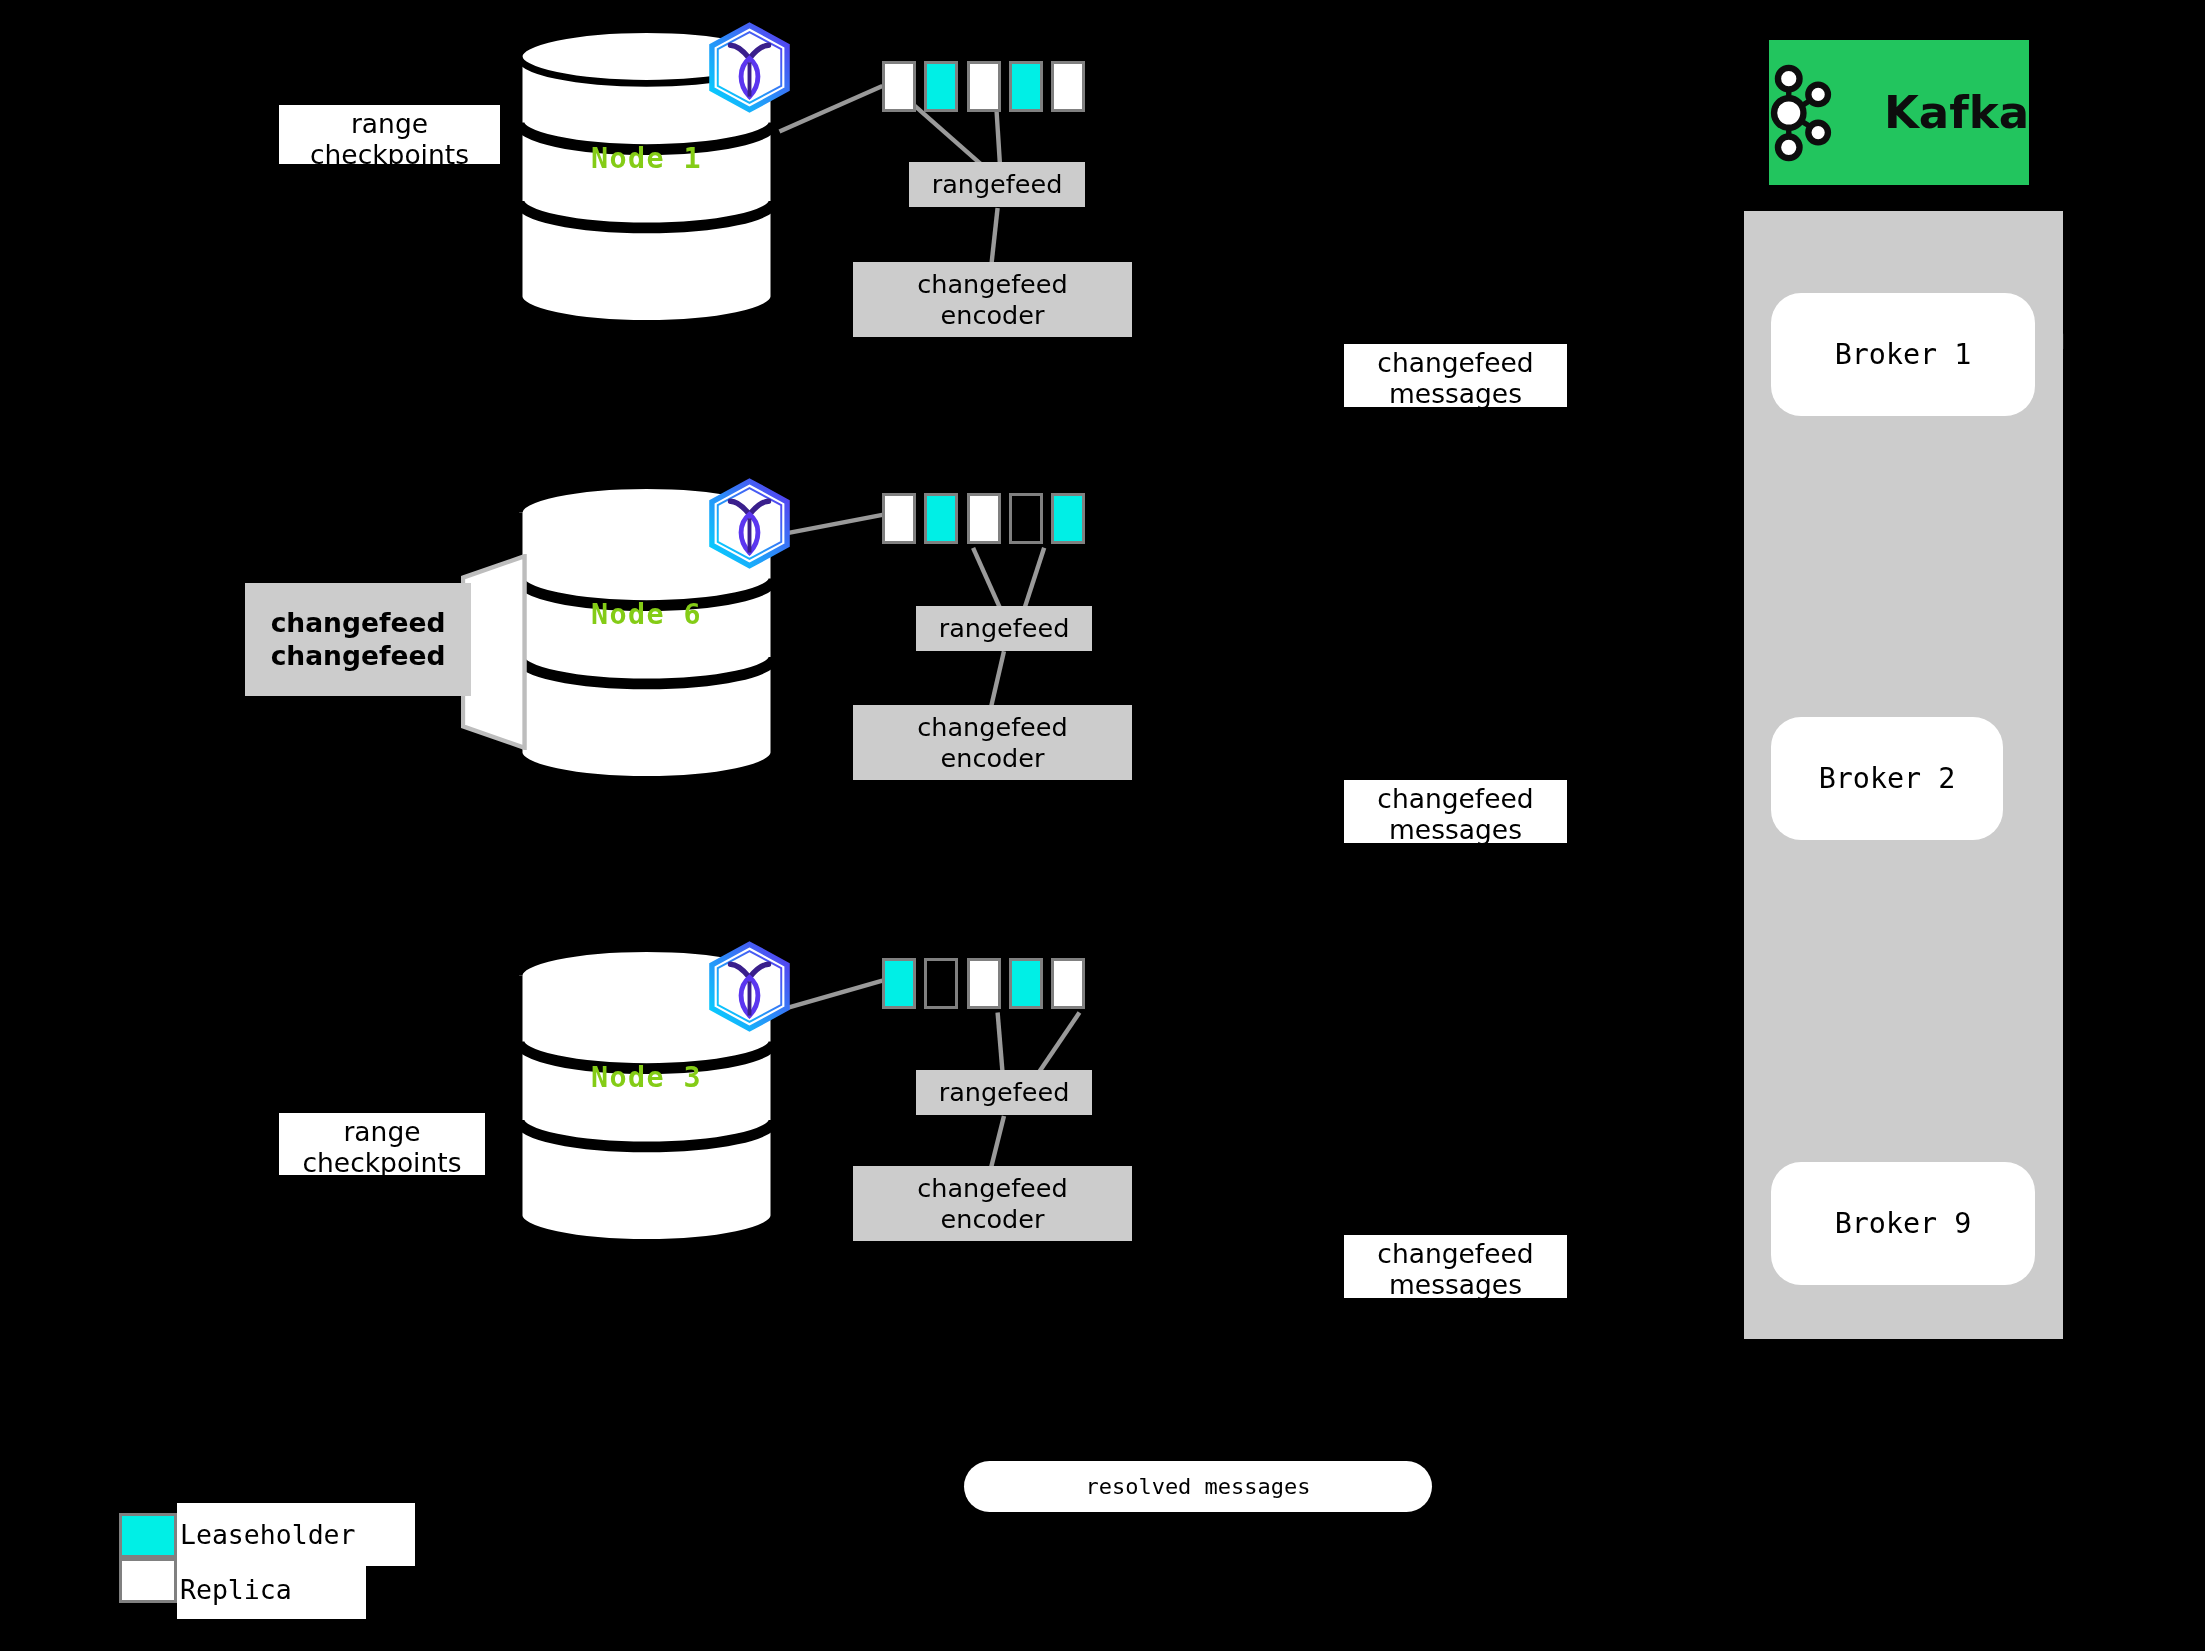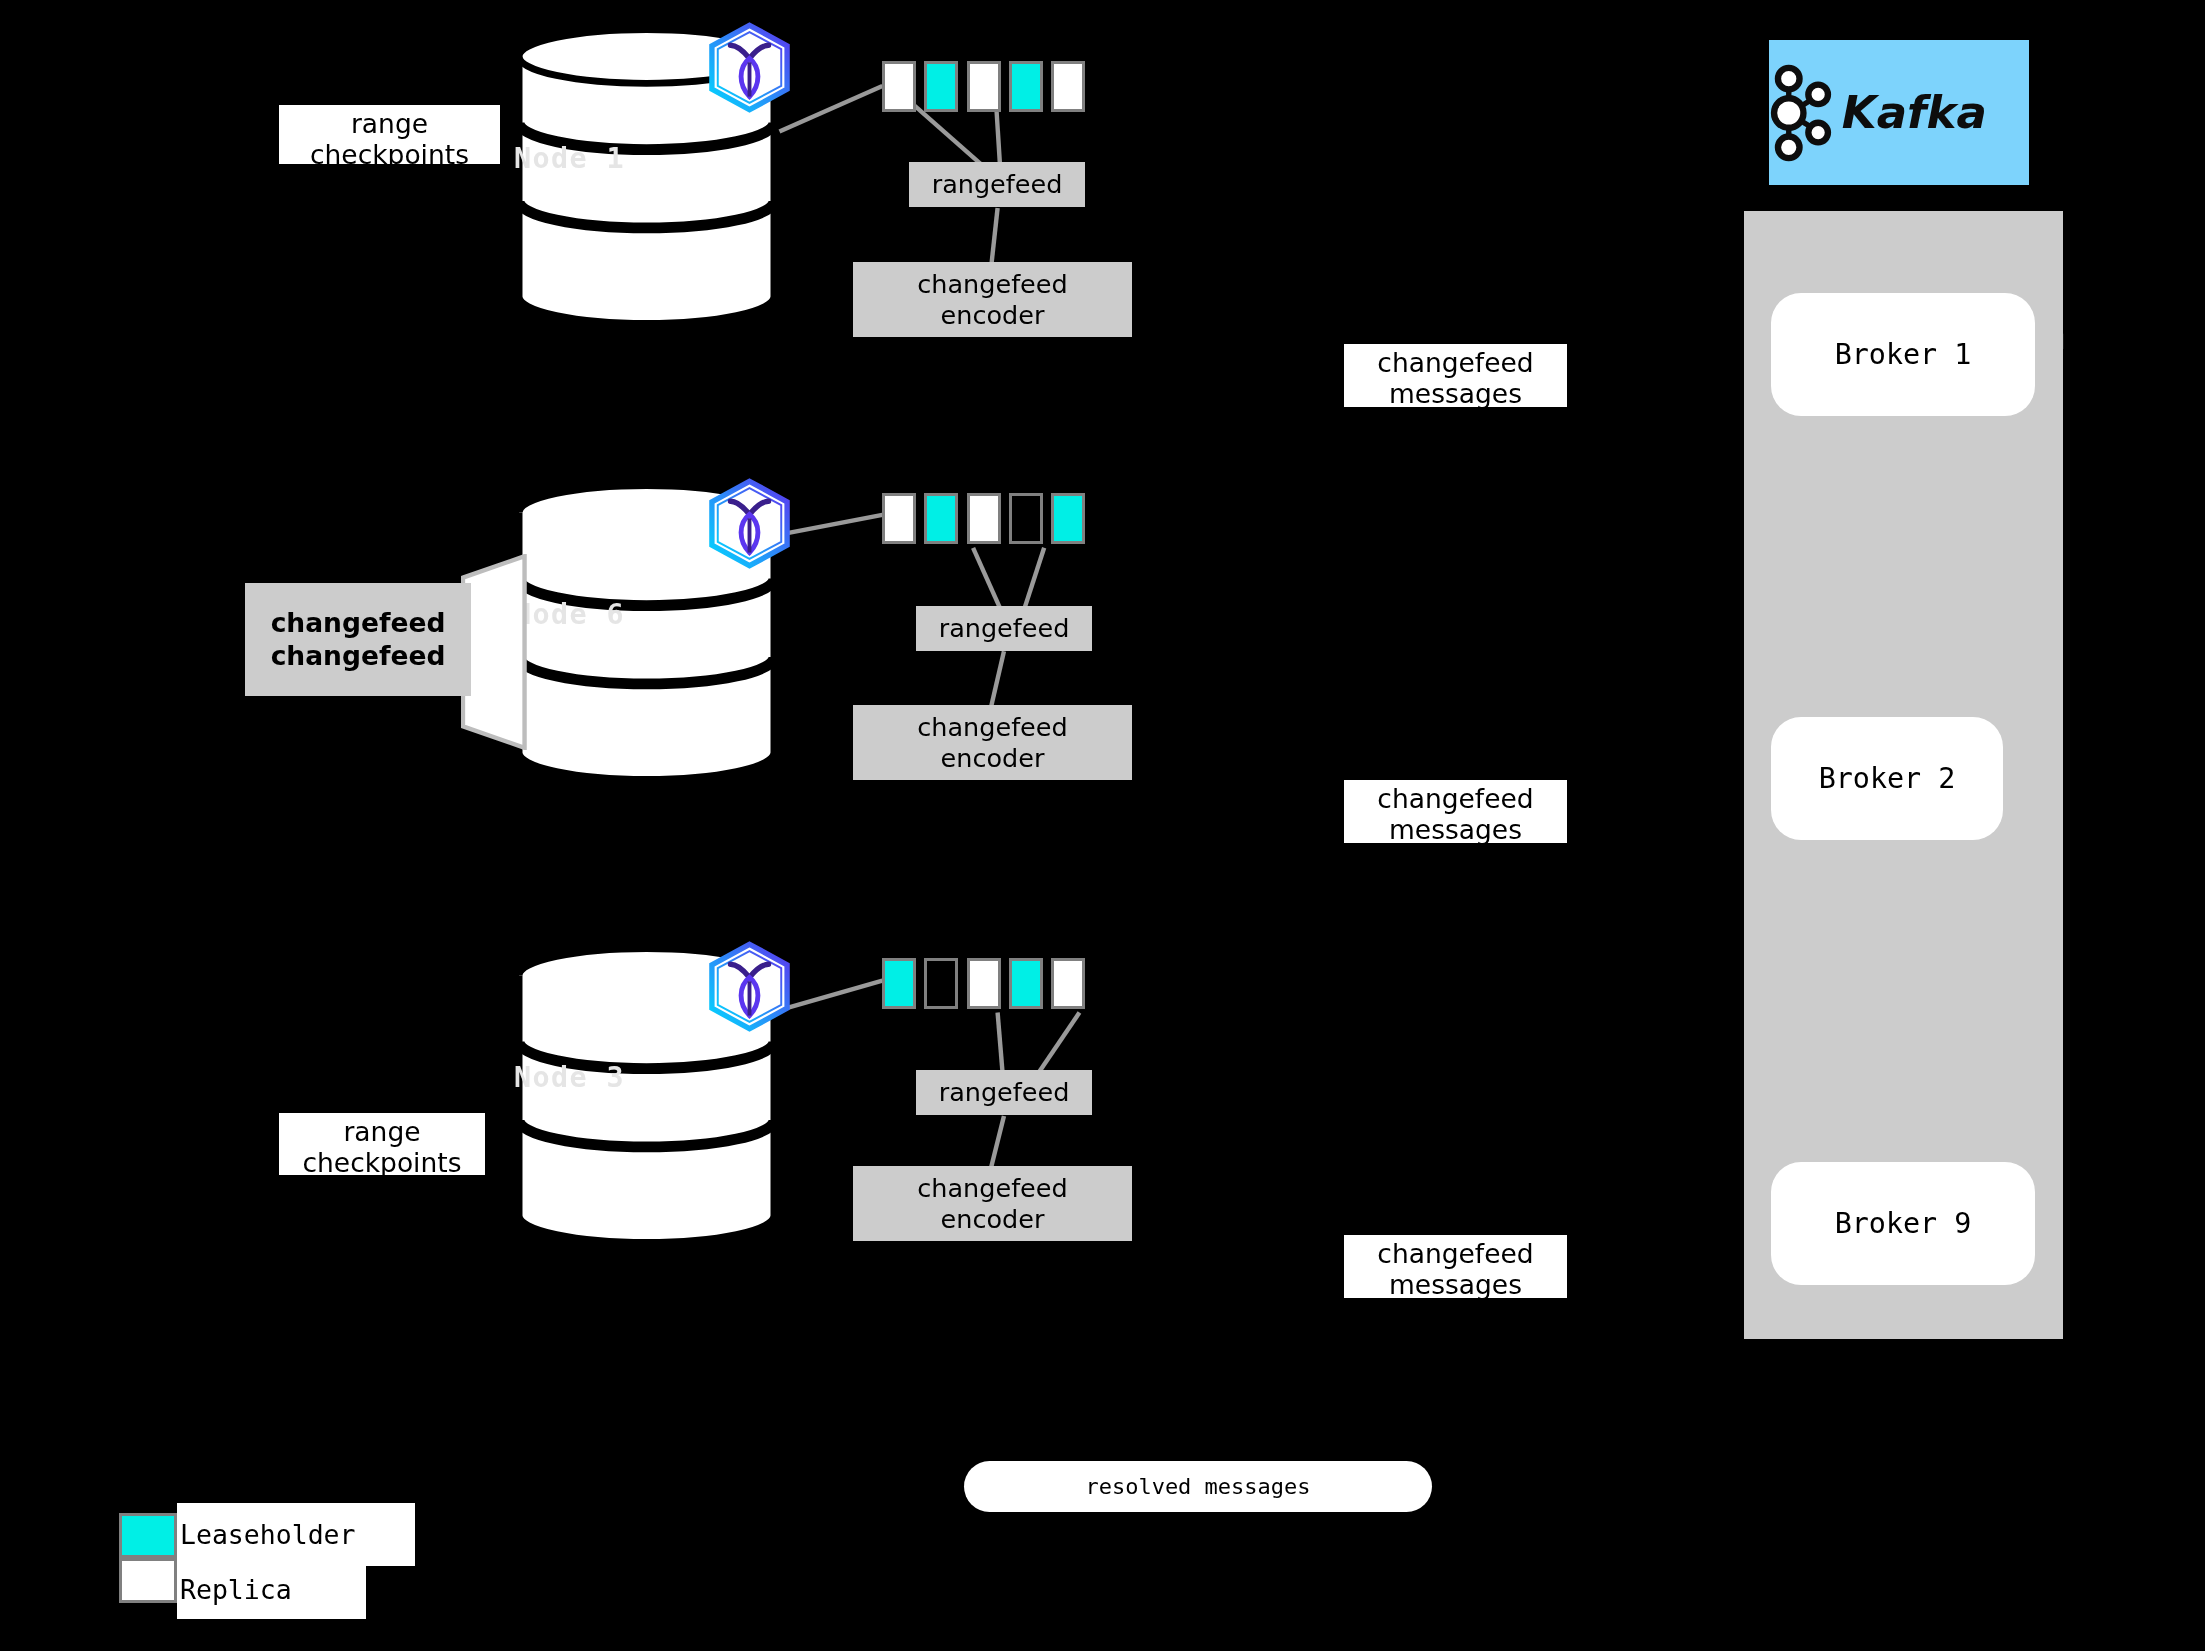--- a/index.html
+++ b/index.html
@@ -27,22 +27,22 @@
     font-family:"DejaVu Sans", sans-serif;
     display:flex;flex-direction:column;align-items:center;justify-content:center;
     line-height:1.2;text-align:center;
   }
   .graybox span{display:block;white-space:nowrap;}
 
   
   .cyl{position:absolute;}
   .cyl svg{display:block;}
   .cyl .nodelabel{
-    position:absolute;left:0;right:0;
-    color:#e5e5e5;font-family:"DejaVu Sans Mono", monospace;
+    position:absolute;left:0;right:0;text-align:center;
+    color:#84cc16;font-family:"DejaVu Sans Mono", monospace;
     font-weight:bold;letter-spacing:0.05em;
   }
 
   
   .hexbadge{position:absolute;}
   .hexbadge svg{display:block;}
 
   
   .rangerow{position:absolute;display:flex;}
   .rbox{
@@ -52,21 +52,21 @@
   }
   .rbox.leaseholder{background:#00efe6;}
   .rbox.replica{background:#ffffff;}
   .rbox.empty{background:transparent;}
 
   
   .lines{position:absolute;left:0;top:0;width:2205px;height:1652px;pointer-events:none;}
 
   
   .kafka-logo-box{
-    background:#7dd3fc;display:flex;align-items:center;justify-content:flex-start;font-style:italic;
+    background:#22c55e;display:flex;align-items:center;justify-content:space-between;
   }
   .kafka-logo-box .ktext{
     font-family:"DejaVu Sans", sans-serif;font-weight:bold;color:#0d0d0d;
     margin-left:8.8px;
   }
   .kafka-body{background:#cccccc;}
   .broker{
     background:#ffffff;border-radius:30px;
     display:flex;align-items:center;justify-content:center;
     font-family:"DejaVu Sans Mono", monospace;color:#000000;

